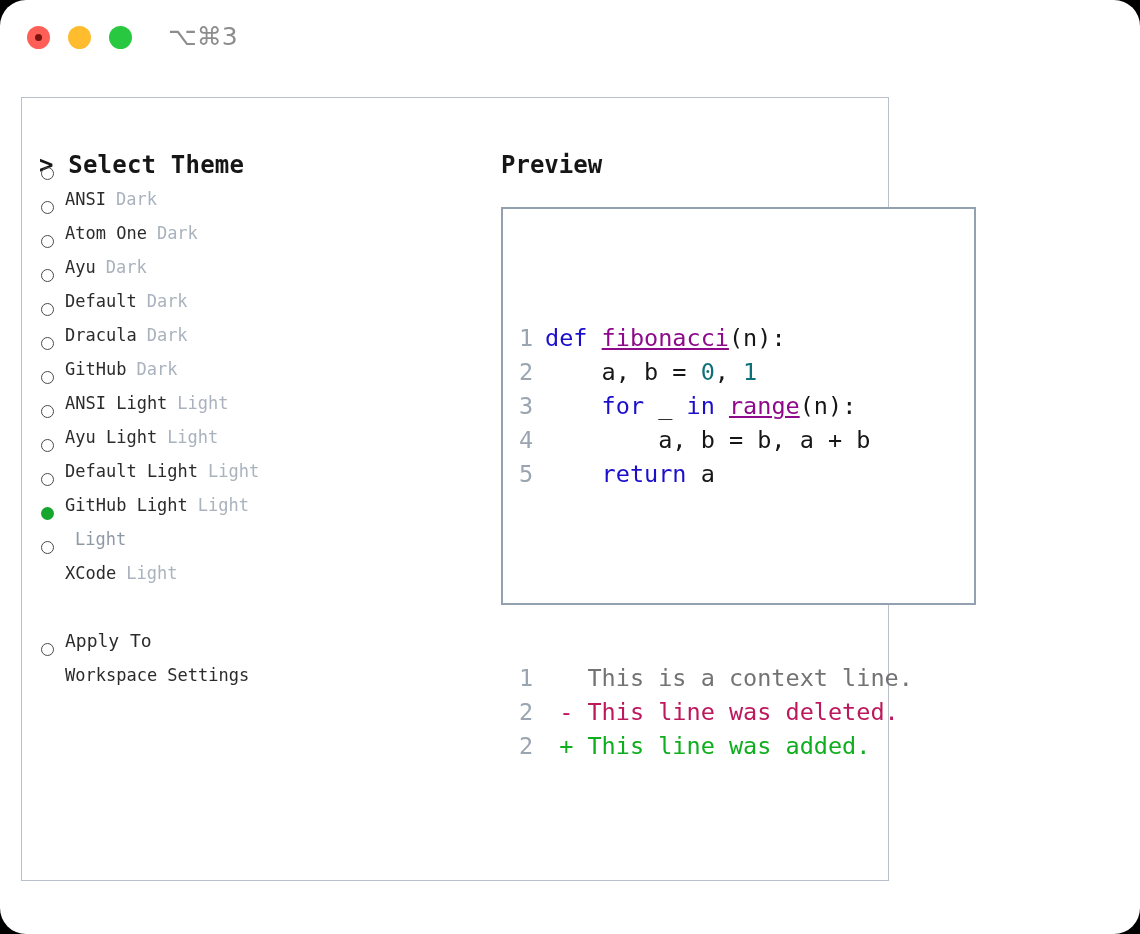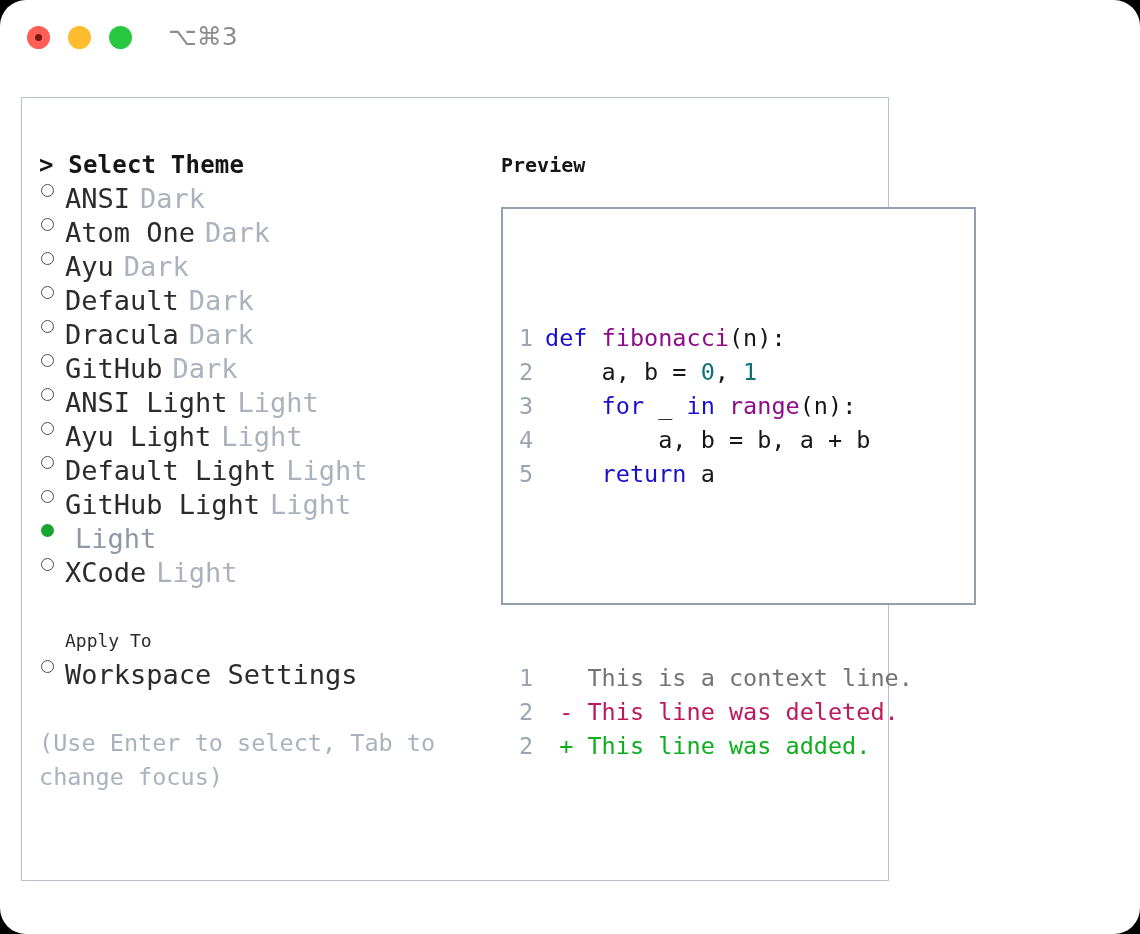--- a/index.html
+++ b/index.html
@@ -104,22 +104,22 @@
     font-weight: bold;
     color: #161616;
     letter-spacing: 0.2px;
     white-space: pre;
     line-height: 34px;
     height: 34px;
   }
 
   .option-row {
     display: flex;
-    align-items: center;
-    font-size: 27px;
+    align-items: flex-start;
+    font-size: 17px;
     line-height: 34px;
     height: 34px;
     white-space: pre;
     color: #2b2b2b;
   }
   .marker {
     display: inline-block;
     width: 26px;
     flex: 0 0 26px;
     text-align: left;
@@ -175,21 +175,21 @@
   }
 
   
   .right-pane {
     position: absolute;
     left: 479px;
     top: 50px;
     width: 490px;
   }
   .preview-title {
-    font-size: 20px;
+    font-size: 24px;
     font-weight: bold;
     color: #161616;
     line-height: 34px;
     height: 34px;
     white-space: pre;
   }
 
   .preview-box {
     margin-top: 25px;
     width: 475px;
@@ -217,21 +217,21 @@
   .gutter {
     display: inline-block;
     width: 26px;
     flex: 0 0 26px;
     text-align: left;
     color: #9aa5b1;
   }
   .code-body { white-space: pre; }
 
   .tok-kw   { color: #1b0fcc; }
-  .tok-fn   { color: #8d0a8a; }
+  .tok-fn   { color: #8d0a8a; text-decoration: underline; }
   .tok-num  { color: #0e7078; }
   .tok-plain{ color: #161616; }
   .tok-ctx  { color: #737373; text-align: center; }
   .tok-del  { color: #be185d; }
   .tok-add  { color: #0fae1f; }
 
   .blank-line { height: 34px; }
 </style>
 </head>
 <body>
@@ -264,21 +264,20 @@
             <div class="option-row"><span class="marker"><span class="dot-hollow"></span></span><span class="opt-label">Default Light</span><span class="opt-kind">Light</span></div>
             <div class="option-row"><span class="marker"><span class="dot-hollow"></span></span><span class="opt-label">GitHub Light</span><span class="opt-kind">Light</span></div>
             <div class="option-row"><span class="marker"><span class="dot-filled"></span></span><span class="opt-kind selected">Light</span></div>
             <div class="option-row"><span class="marker"><span class="dot-hollow"></span></span><span class="opt-label">XCode</span><span class="opt-kind">Light</span></div>
           </div>
         <div class="spacer-row"></div>
         <div class="section-header">Apply To</div>
         <div id="apply-options">
             <div class="option-row"><span class="marker"><span class="dot-hollow"></span></span><span class="opt-label">Workspace Settings</span></div>
           </div>
-        <div class="hint">(Use Enter to select, Tab to change focus)</div>
       </div>
 
       <div class="right-pane">
         <div class="preview-title">Preview</div>
         <div class="preview-box">
           <div class="code">
             <div id="code-lines"><div class="code-line"><span class="gutter">1</span><span class="code-body"><span class="tok-kw">def </span><span class="tok-fn">fibonacci</span><span class="tok-plain">(n):</span></span></div><div class="code-line"><span class="gutter">2</span><span class="code-body"><span class="tok-plain">    a, b = </span><span class="tok-num">0</span><span class="tok-plain">, </span><span class="tok-num">1</span></span></div><div class="code-line"><span class="gutter">3</span><span class="code-body"><span class="tok-plain">    </span><span class="tok-kw">for</span><span class="tok-plain"> _ </span><span class="tok-kw">in</span><span class="tok-plain"> </span><span class="tok-fn">range</span><span class="tok-plain">(n):</span></span></div><div class="code-line"><span class="gutter">4</span><span class="code-body"><span class="tok-plain">        a, b = b, a + b</span></span></div><div class="code-line"><span class="gutter">5</span><span class="code-body"><span class="tok-plain">    </span><span class="tok-kw">return</span><span class="tok-plain"> a</span></span></div></div>
             <div class="blank-line"></div>
             <div id="diff-lines"><div class="code-line"><span class="gutter">1</span><span class="code-body"><span class="tok-ctx">   This is a context line.</span></span></div><div class="code-line"><span class="gutter">2</span><span class="code-body"><span class="tok-del"> - This line was deleted.</span></span></div><div class="code-line"><span class="gutter">2</span><span class="code-body"><span class="tok-add"> + This line was added.</span></span></div></div>
           </div>

